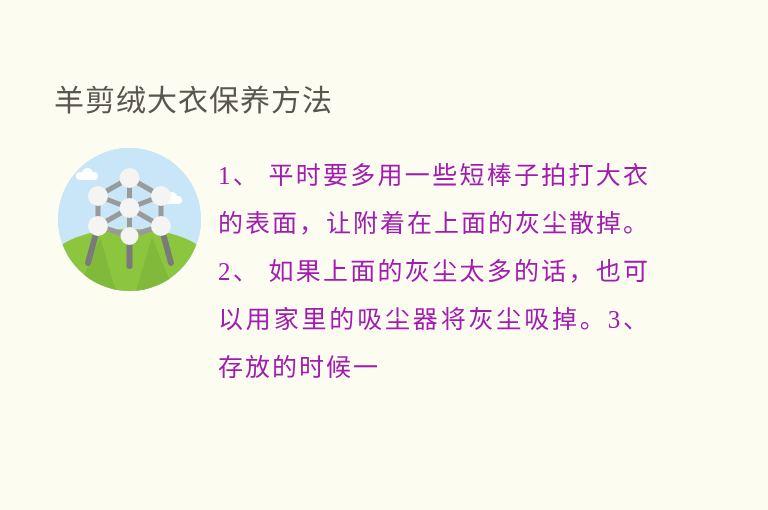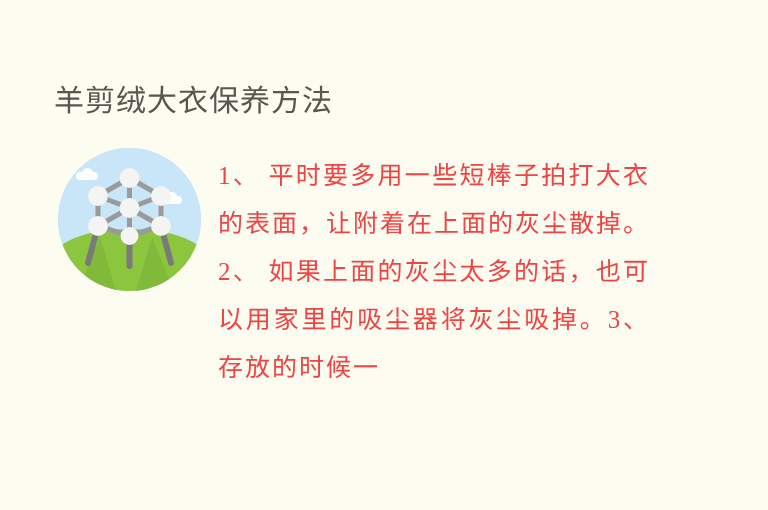--- a/index.html
+++ b/index.html
@@ -123,21 +123,21 @@
 
   
   #article-body {
     position: absolute;
     left: 218px;
     top: 152px;
     width: 432px;
     font-family: "Liberation Serif", "DejaVu Serif", serif;
     font-size: 25px;
     line-height: 48px;
-    color: #ef4444;
+    color: #a21caf;
     letter-spacing: 2px;
     text-align: justify;
     text-justify: inter-character;
     word-break: break-all;
     max-height: 240px;
     overflow: hidden;
   }
 </style>
 </head>
 <body>

